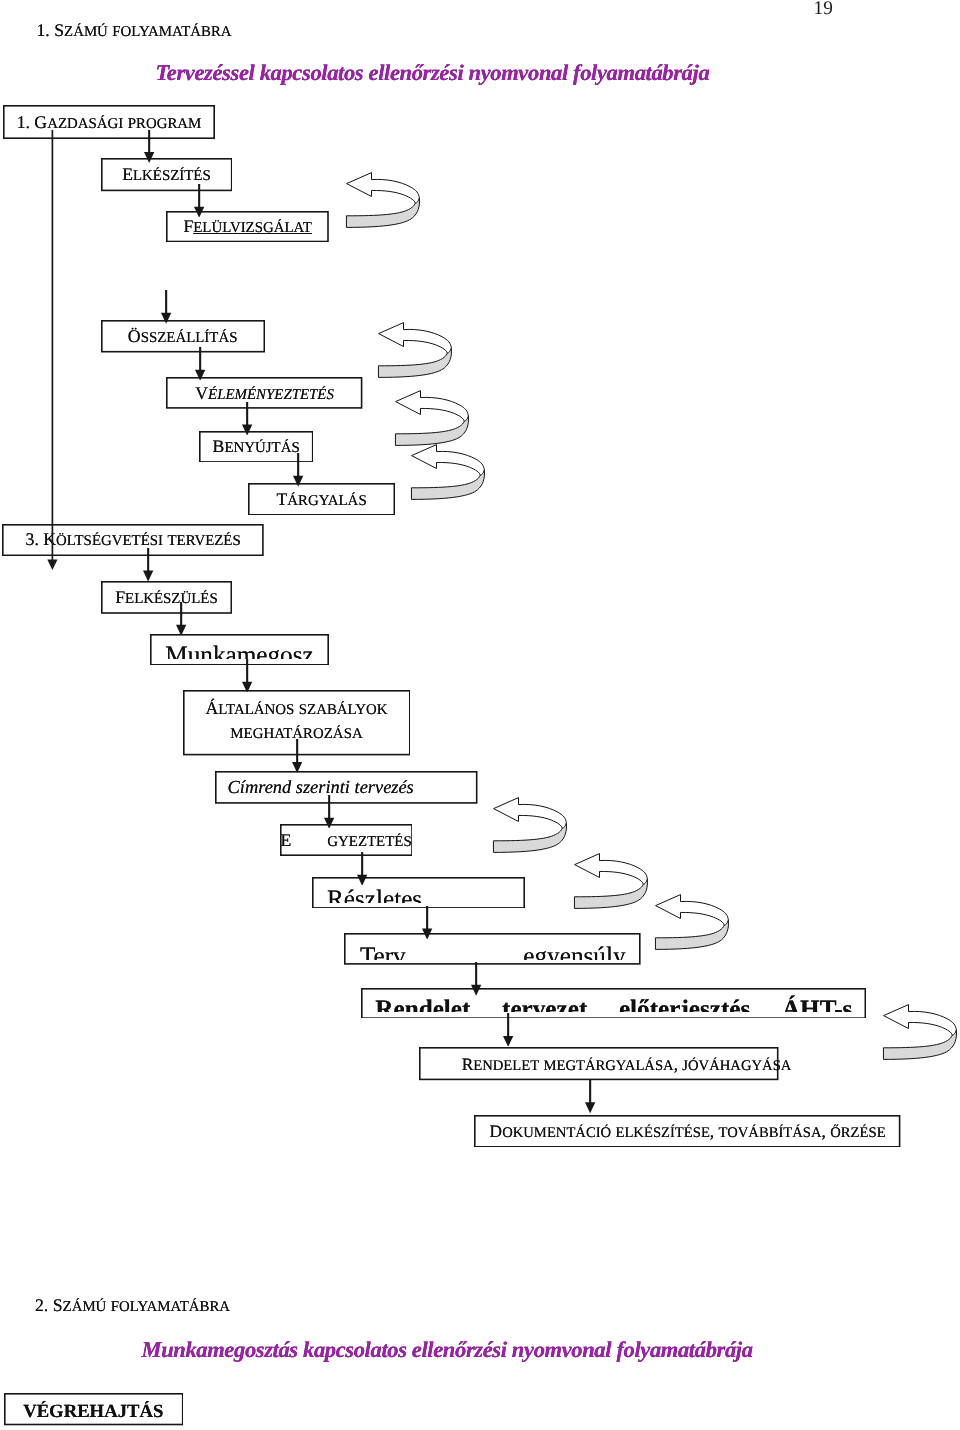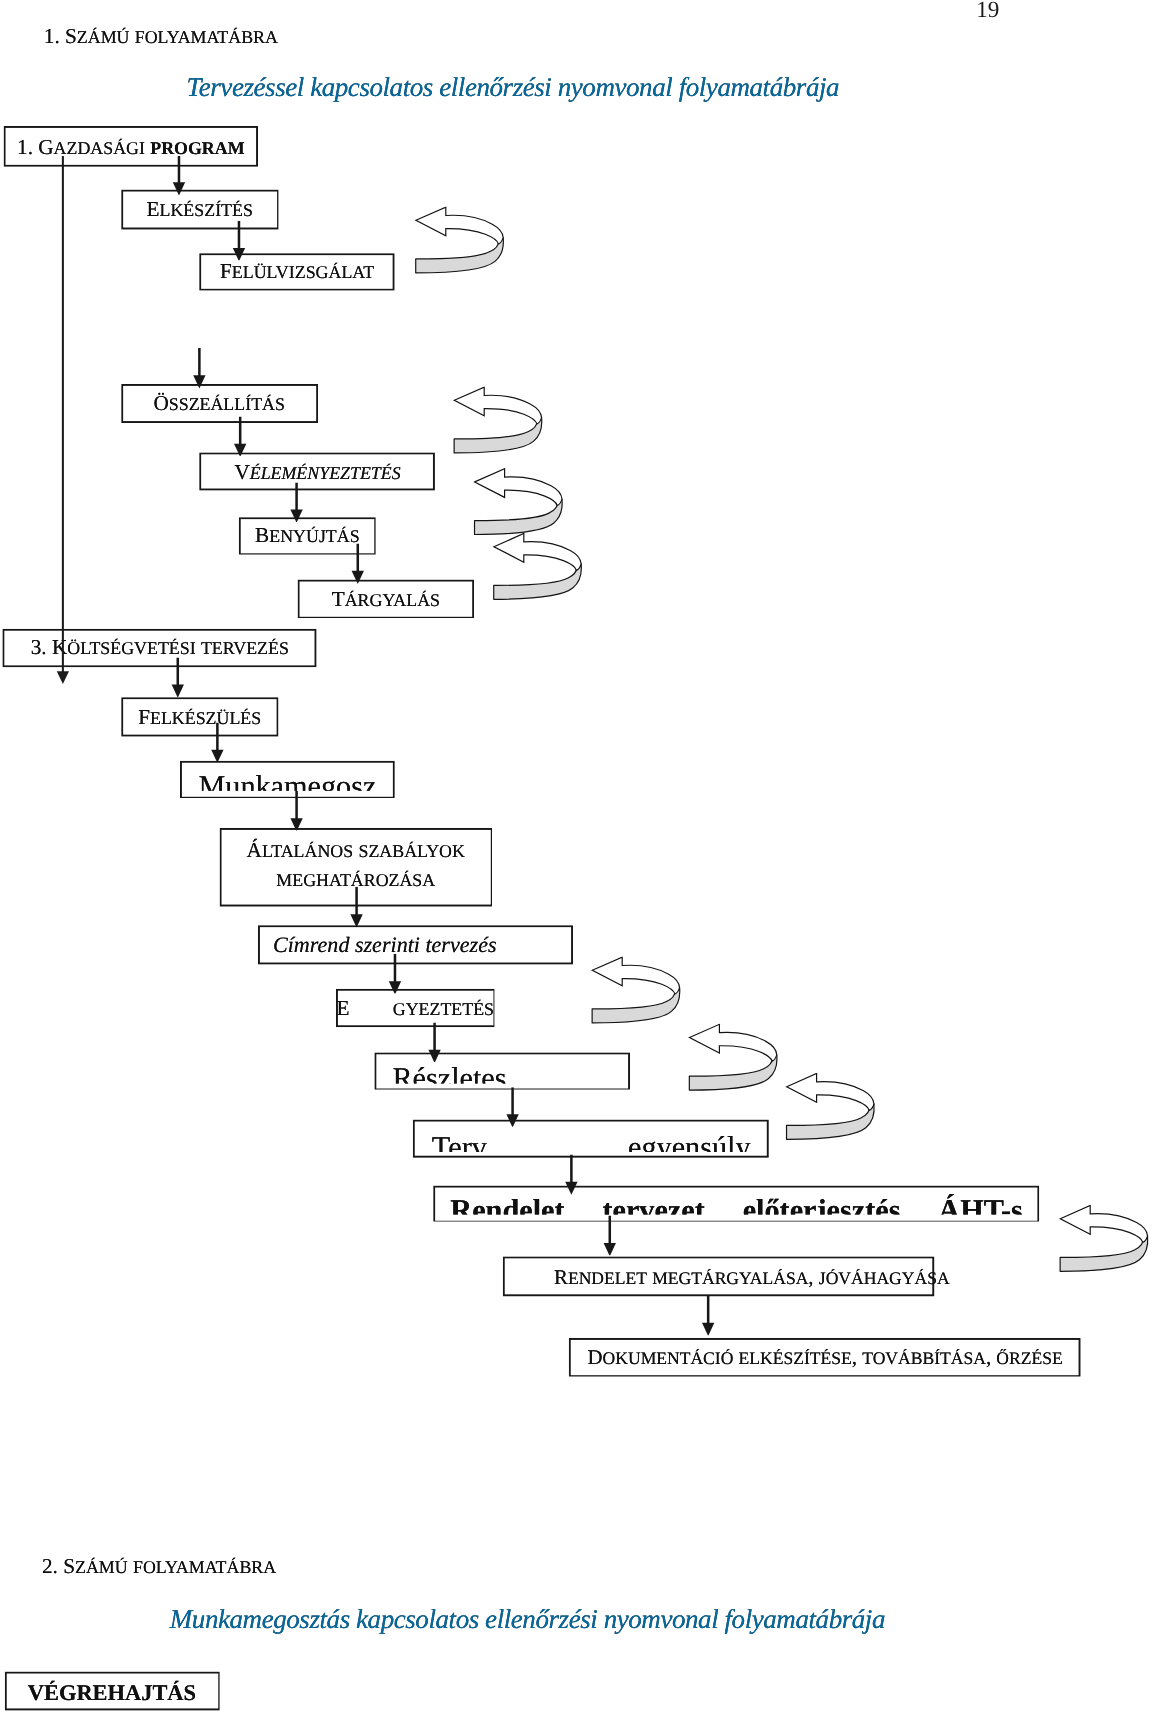--- a/index.html
+++ b/index.html
@@ -5,54 +5,54 @@
 <style>
   html,body{margin:0;padding:0;}
   body{width:960px;height:1430px;position:relative;overflow:hidden;background:#ffffff;
        font-family:"Liberation Serif",serif;color:#101010;
        -webkit-font-smoothing:antialiased;text-rendering:geometricPrecision;}
   .page{position:absolute;left:0;top:0;width:960px;height:1430px;background:#ffffff;}
   .pageno{position:absolute;left:813.5px;top:-3.8px;font-size:19.3px;line-height:25px;color:#1a1a1a;}
   .caption{position:absolute;font-size:17.7px;line-height:22px;white-space:nowrap;color:#101010;
         text-shadow:0 0 0.45px rgba(0,0,0,0.85);}
   .chart-title{position:absolute;font-size:22.5px;line-height:28px;letter-spacing:-0.36px;font-style:italic;
-       font-weight:normal;white-space:nowrap;color:#0369a1;text-shadow:0 0 0.4px rgba(0,0,0,0.8);}
+       font-weight:bold;white-space:nowrap;color:#a21caf;text-shadow:0 0 0.4px rgba(0,0,0,0.8);}
   .fbox{position:absolute;box-sizing:border-box;background:#fff;overflow:hidden;}
   .fbox .frame{position:absolute;left:0;top:0;overflow:visible;}
   .fbox .txt{position:absolute;left:0;right:0;white-space:nowrap;text-align:center;color:#101010;
         text-shadow:0 0 0.45px rgba(0,0,0,0.85);}
   .fbox .txt.wrap{white-space:normal;}
   .clipwrap{position:absolute;left:0;right:0;top:0;overflow:hidden;}
   .conn{position:absolute;}
   .loop{position:absolute;}
 </style>
 </head>
 <body>
 
 <div class="page">
 <div class="pageno">19</div>
 <div class="caption" style="left:36.5px;top:18.5px"><span class="sc">1. S<span style="font-size: 84.2%;">ZÁMÚ</span> <span style="font-size: 84.2%;">FOLYAMATÁBRA</span></span></div>
 <div class="chart-title" style="left:155.5px;top:58.8px"><span>Tervezéssel kapcsolatos ellenőrzési nyomvonal folyamatábrája</span></div>
 <div class="fbox" style="left:3.0px;top:105.0px;width:212.0px;height:34.0px">
       <svg class="frame" width="212.0" height="34.0">
         <rect x="0.8" y="0.8" width="210.40" height="32.40" fill="none" stroke="#171717" stroke-width="1.6"></rect>
       </svg>
-      <div class="txt" style="font-size:17.70px;line-height:20.89px;top:6.56px;"><span class="sc">1. G<span style="font-size: 84.2%;">AZDASÁGI</span> <span style="font-size: 84.2%; font-weight: bold;">PROGRAM</span></span></div>
+      <div class="txt" style="font-size:17.70px;line-height:20.89px;top:6.56px;"><span class="sc">1. G<span style="font-size: 84.2%;">AZDASÁGI</span> <span style="font-size: 84.2%;">PROGRAM</span></span></div>
     </div>
 <div class="fbox" style="left:100.7px;top:158.0px;width:131.5px;height:51px">
       <svg class="frame" width="131.5" height="33.2">
         <rect x="0.8" y="0.8" width="129.90" height="31.60" fill="none" stroke="#171717" stroke-width="1.6"></rect>
       </svg>
       <div class="txt" style="font-size:17.70px;line-height:20.89px;top:6.16px;"><span class="sc">E<span style="font-size: 84.2%;">LKÉSZÍTÉS</span></span></div>
     </div>
 <div class="fbox" style="left:166.2px;top:210.9px;width:162.8px;height:31.3px">
       <svg class="frame" width="162.8" height="31.3">
         <rect x="0.8" y="0.8" width="161.20" height="29.70" fill="none" stroke="#171717" stroke-width="1.6"></rect>
       </svg>
-      <div class="txt" style="font-size:17.70px;line-height:20.89px;top:5.21px;"><span class="sc">F<span style="font-size: 84.2%;">ELÜLVIZSGÁLAT</span></span></div>
+      <div class="txt" style="font-size:17.70px;line-height:20.89px;top:5.21px;"><span class="sc">F<span style="font-size: 84.2%; text-decoration: underline;">ELÜLVIZSGÁLAT</span></span></div>
     </div>
 <div class="fbox" style="left:100.6px;top:320.3px;width:164.1px;height:32.5px">
       <svg class="frame" width="164.1" height="32.5">
         <rect x="0.8" y="0.8" width="162.50" height="30.90" fill="none" stroke="#171717" stroke-width="1.6"></rect>
       </svg>
       <div class="txt" style="font-size:17.70px;line-height:20.89px;top:5.81px;"><span class="sc">Ö<span style="font-size: 84.2%;">SSZEÁLLÍTÁS</span></span></div>
     </div>
 <div class="fbox" style="left:166.4px;top:377.3px;width:196.4px;height:31.7px">
       <svg class="frame" width="196.4" height="31.7">
         <rect x="0.8" y="0.8" width="194.80" height="30.10" fill="none" stroke="#171717" stroke-width="1.6"></rect>

